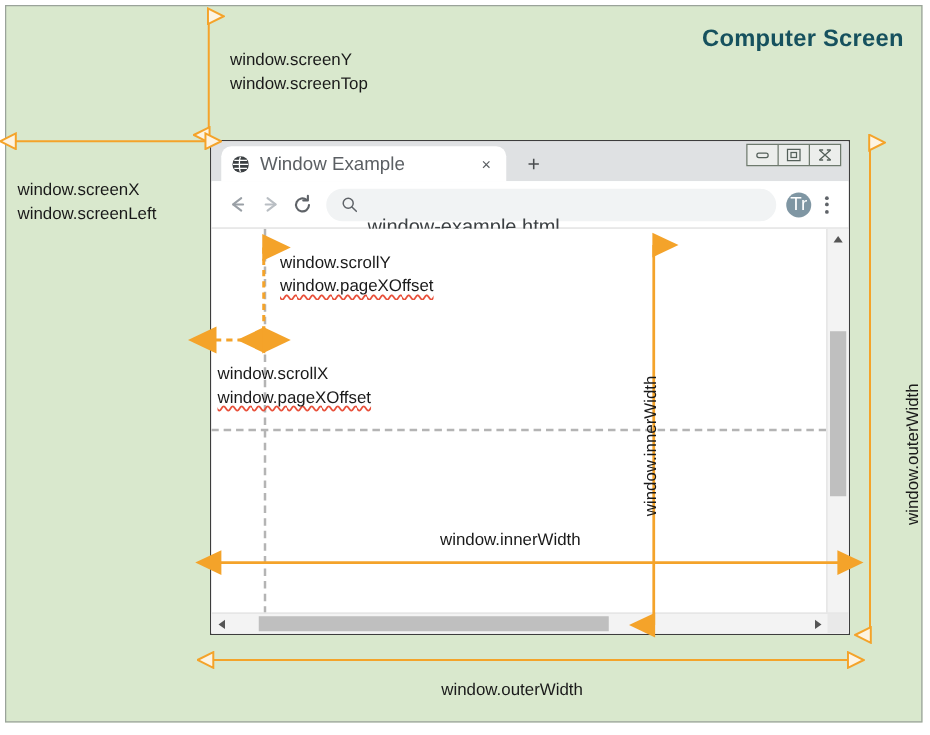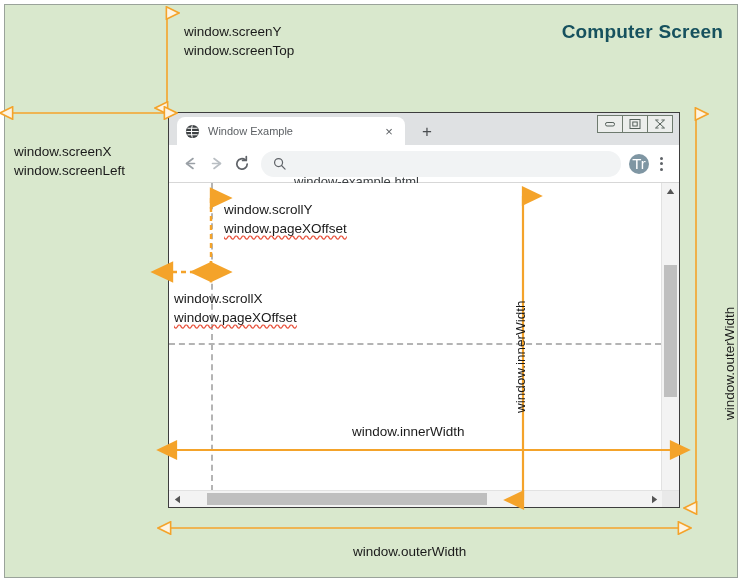--- a/index.html
+++ b/index.html
@@ -45,21 +45,21 @@
     border-radius:8px 8px 0 0;
     display:flex;align-items:center;
     box-sizing:border-box;
     padding:0 8px;
   }
   .tab-fav{
     width:15px;height:15px;margin-right:8px;flex:0 0 auto;
     display:block;
   }
   .tab-title{
-    font-size:11px;color:#5b5f63;
+    font-size:15px;color:#5b5f63;
     white-space:nowrap;overflow:hidden;text-overflow:ellipsis;
     flex:1 1 auto;
   }
   .tab-close{
     width:16px;height:16px;flex:0 0 auto;
     display:flex;align-items:center;justify-content:center;
     color:#5b5f63;font-size:13px;line-height:1;
   }
   .newtab{
     position:absolute;left:248px;top:8px;
@@ -97,21 +97,21 @@
     flex:1 1 auto;
     height:26px;
     background:#f1f3f4;
     border-radius:13px;
     display:flex;align-items:center;
     padding:0 12px;
     margin:0 6px 0 6px;
     box-sizing:border-box;
   }
   .omni-text{
-    font-size:13px;color:#3c4043;margin-left:8px;
+    font-size:16px;color:#3c4043;margin-left:8px;
     white-space:nowrap;overflow:hidden;margin-top:36px;
   }
   .avatar{
     width:20px;height:20px;border-radius:50%;
     background:#7f96a3;color:#fff;
     font-size:15px;
     display:flex;align-items:center;justify-content:center;
     flex:0 0 auto;margin-left:2px;
   }
   .kebab{
@@ -338,21 +338,21 @@
 
   <line x1="211" y1="198" x2="211" y2="272" stroke="#f4a32a" stroke-width="2.4" stroke-dasharray="5,4" marker-start="url(#solidUp)" marker-end="url(#solidDown)"></line>
 
   <line x1="172" y1="272" x2="211" y2="272" stroke="#f4a32a" stroke-width="2.4" stroke-dasharray="5,4" marker-start="url(#solidLeft)" marker-end="url(#solidRight)"></line>
 
   <line x1="523" y1="196" x2="523" y2="500" stroke="#f4a32a" stroke-width="2.2" marker-start="url(#solidUp)" marker-end="url(#solidDown)"></line>
 
   <line x1="176" y1="450" x2="671" y2="450" stroke="#f4a32a" stroke-width="2.2" marker-start="url(#solidLeft)" marker-end="url(#solidRight)"></line>
 </svg>
 
-<div class="label" style="left:184px;top:22px;">
+<div class="label" style="left:184px;top:38px;">
   <div>window.screenY</div>
   <div>window.screenTop</div>
 </div>
 
 <div class="label" style="left:14px;top:142px;">
   <div>window.screenX</div>
   <div>window.screenLeft</div>
 </div>
 
 <div class="label" style="left:224px;top:200px;">

